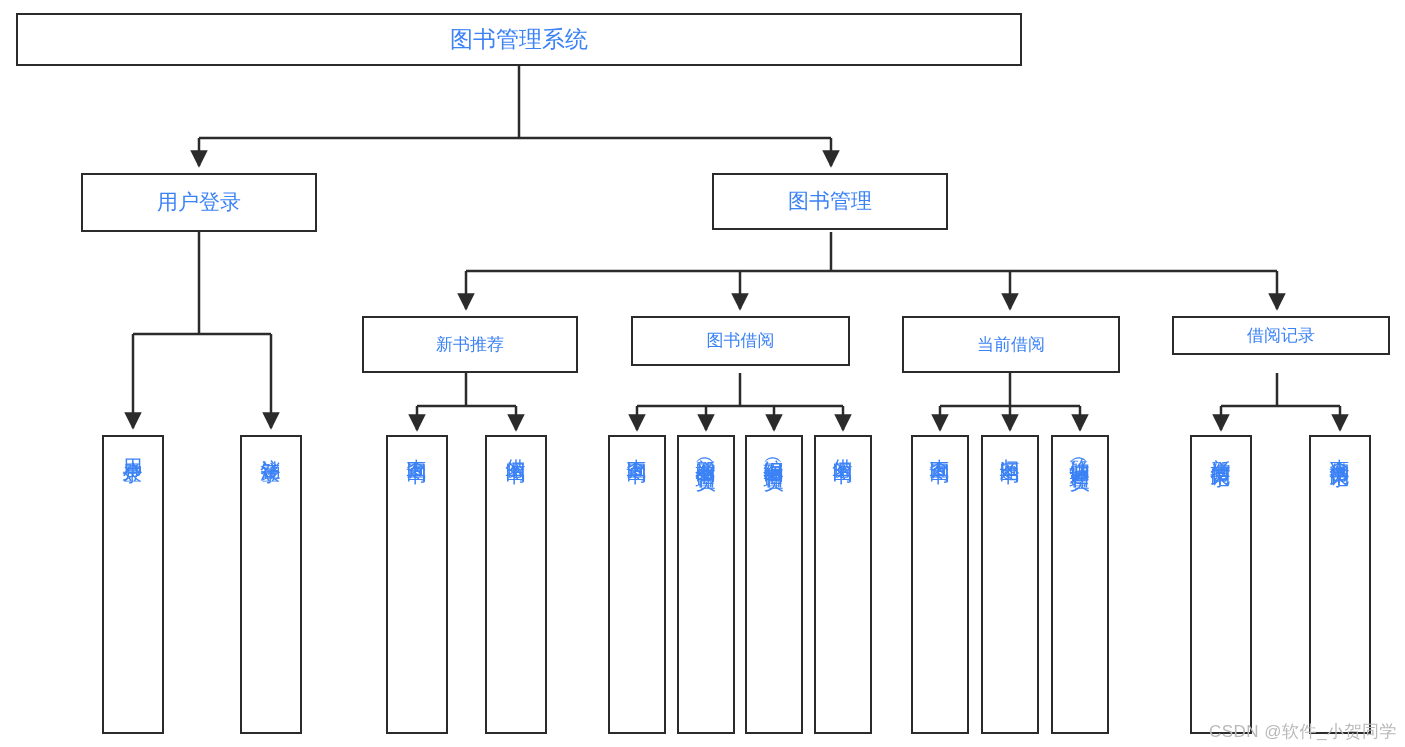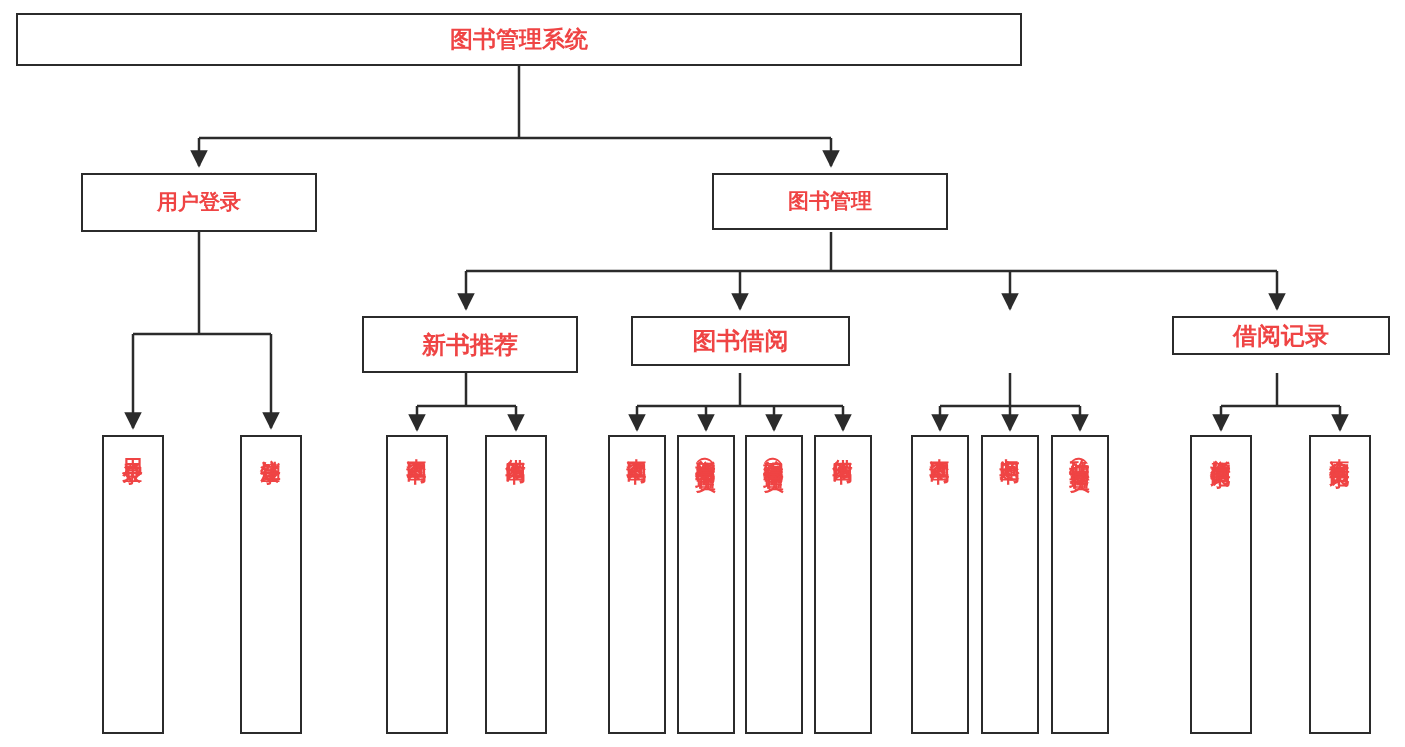--- a/index.html
+++ b/index.html
@@ -23,32 +23,31 @@
     height: 747px;
   }
   .node {
     position: absolute;
     box-sizing: border-box;
     border: 2px solid #2b2b2b;
     background: #ffffff;
     display: flex;
     align-items: center;
     justify-content: center;
-    color: #ef4444;
+    color: #3b82f6;
     z-index: 2;
-    font-weight: bold;
   }
   .node.root {
     font-size: 23px;
   }
   .node.level2 {
     font-size: 21px;
   }
   .node.level3 {
-    font-size: 24px;
+    font-size: 17px;
     justify-content: center;
   }
   .node.leaf {
     font-size: 20px;
     padding: 6px 0;
     align-items: flex-start;
   }
   .node-label {
     white-space: pre-line;
     line-height: 1.25;
@@ -137,20 +136,23 @@
   <div class="node level2" style="left:712px; top:173px; width:236px; height:57px;">
     <span class="node-label">图书管理</span>
   </div>
 
   <div class="node level3" style="left:362px; top:316px; width:216px; height:57px;">
     <span class="node-label">新书推荐</span>
   </div>
   <div class="node level3" style="left:631px; top:316px; width:219px; height:50px;">
     <span class="node-label">图书借阅</span>
   </div>
+  <div class="node level3" style="left:902px; top:316px; width:218px; height:57px;">
+    <span class="node-label">当前借阅</span>
+  </div>
   <div class="node level3" style="left:1172px; top:316px; width:218px; height:39px;">
     <span class="node-label">借阅记录</span>
   </div>
 
   <div class="node leaf" style="left:102px; top:435px; width:62px; height:299px;">
     <span class="node-label">用户登录</span>
   </div>
   <div class="node leaf" style="left:240px; top:435px; width:62px; height:299px;">
     <span class="node-label">注销登录</span>
   </div>
@@ -185,14 +187,15 @@
     <span class="node-label">确认归还（管理员）</span>
   </div>
 
   <div class="node leaf" style="left:1190px; top:435px; width:62px; height:299px;">
     <span class="node-label">新增借阅记录</span>
   </div>
   <div class="node leaf" style="left:1309px; top:435px; width:62px; height:299px;">
     <span class="node-label">查询借阅记录</span>
   </div>
 
+  <div class="watermark">CSDN @软件_小贺同学</div>
 
 </div>
 
 </body></html>

